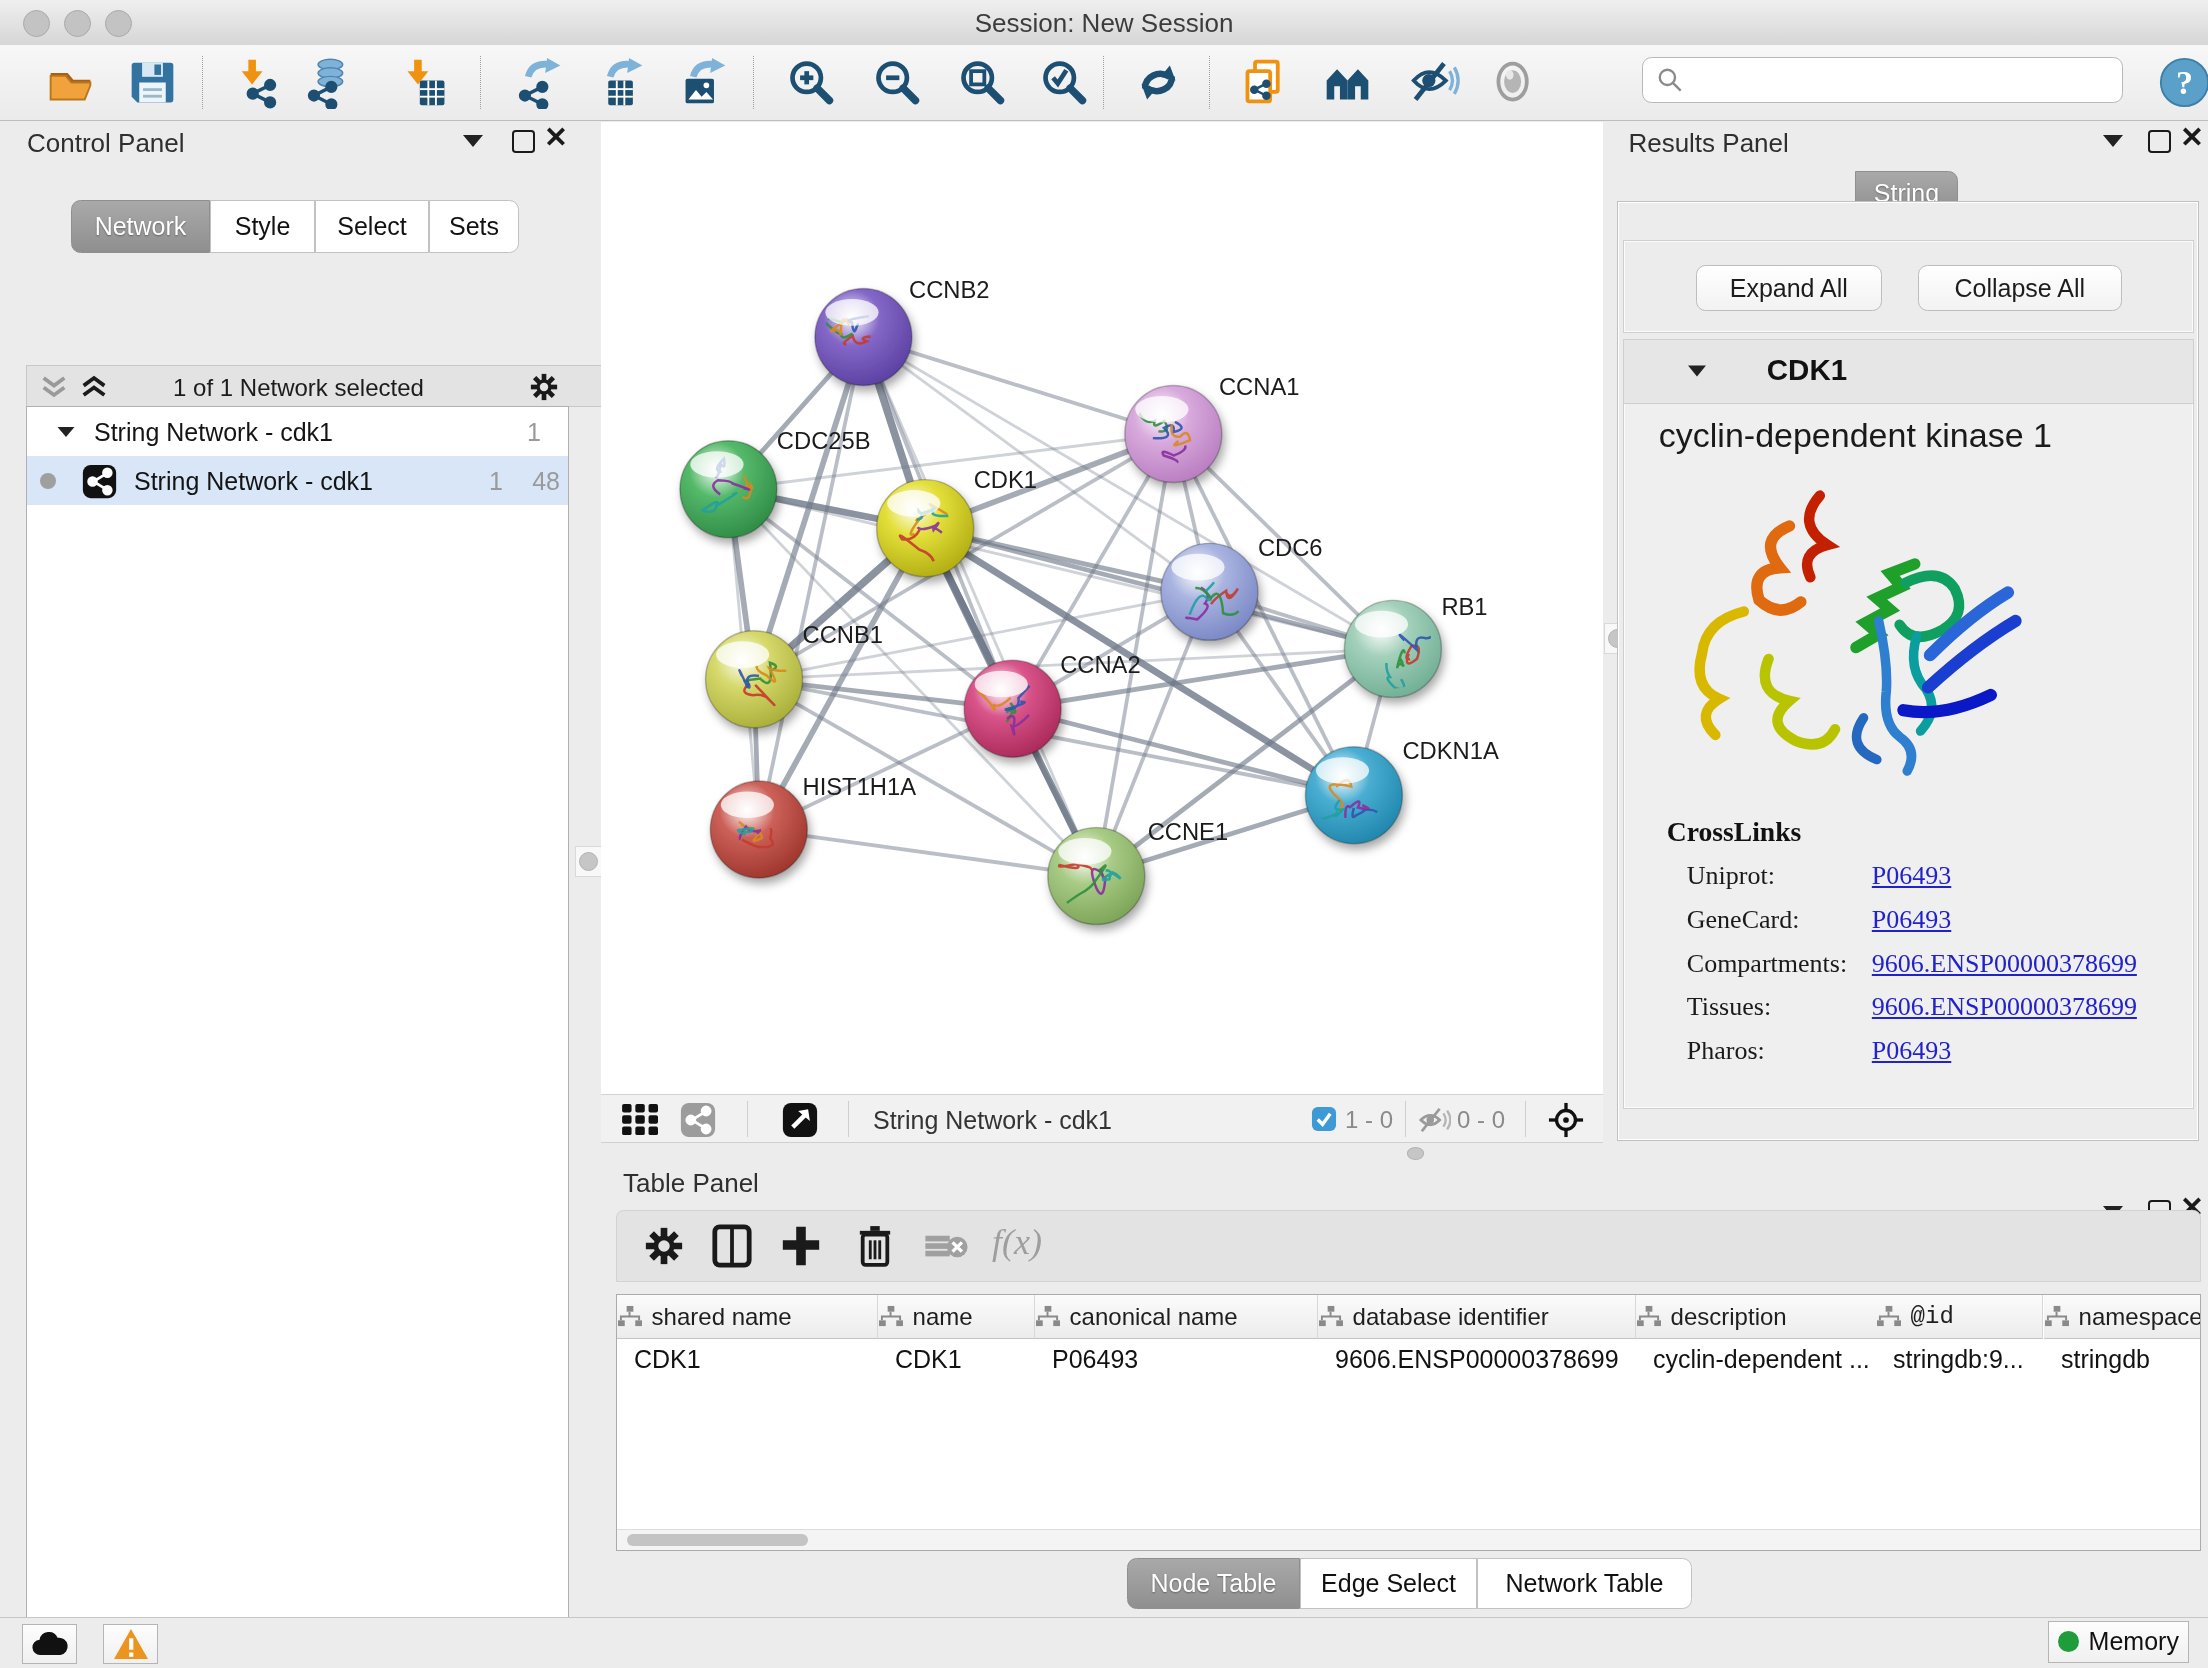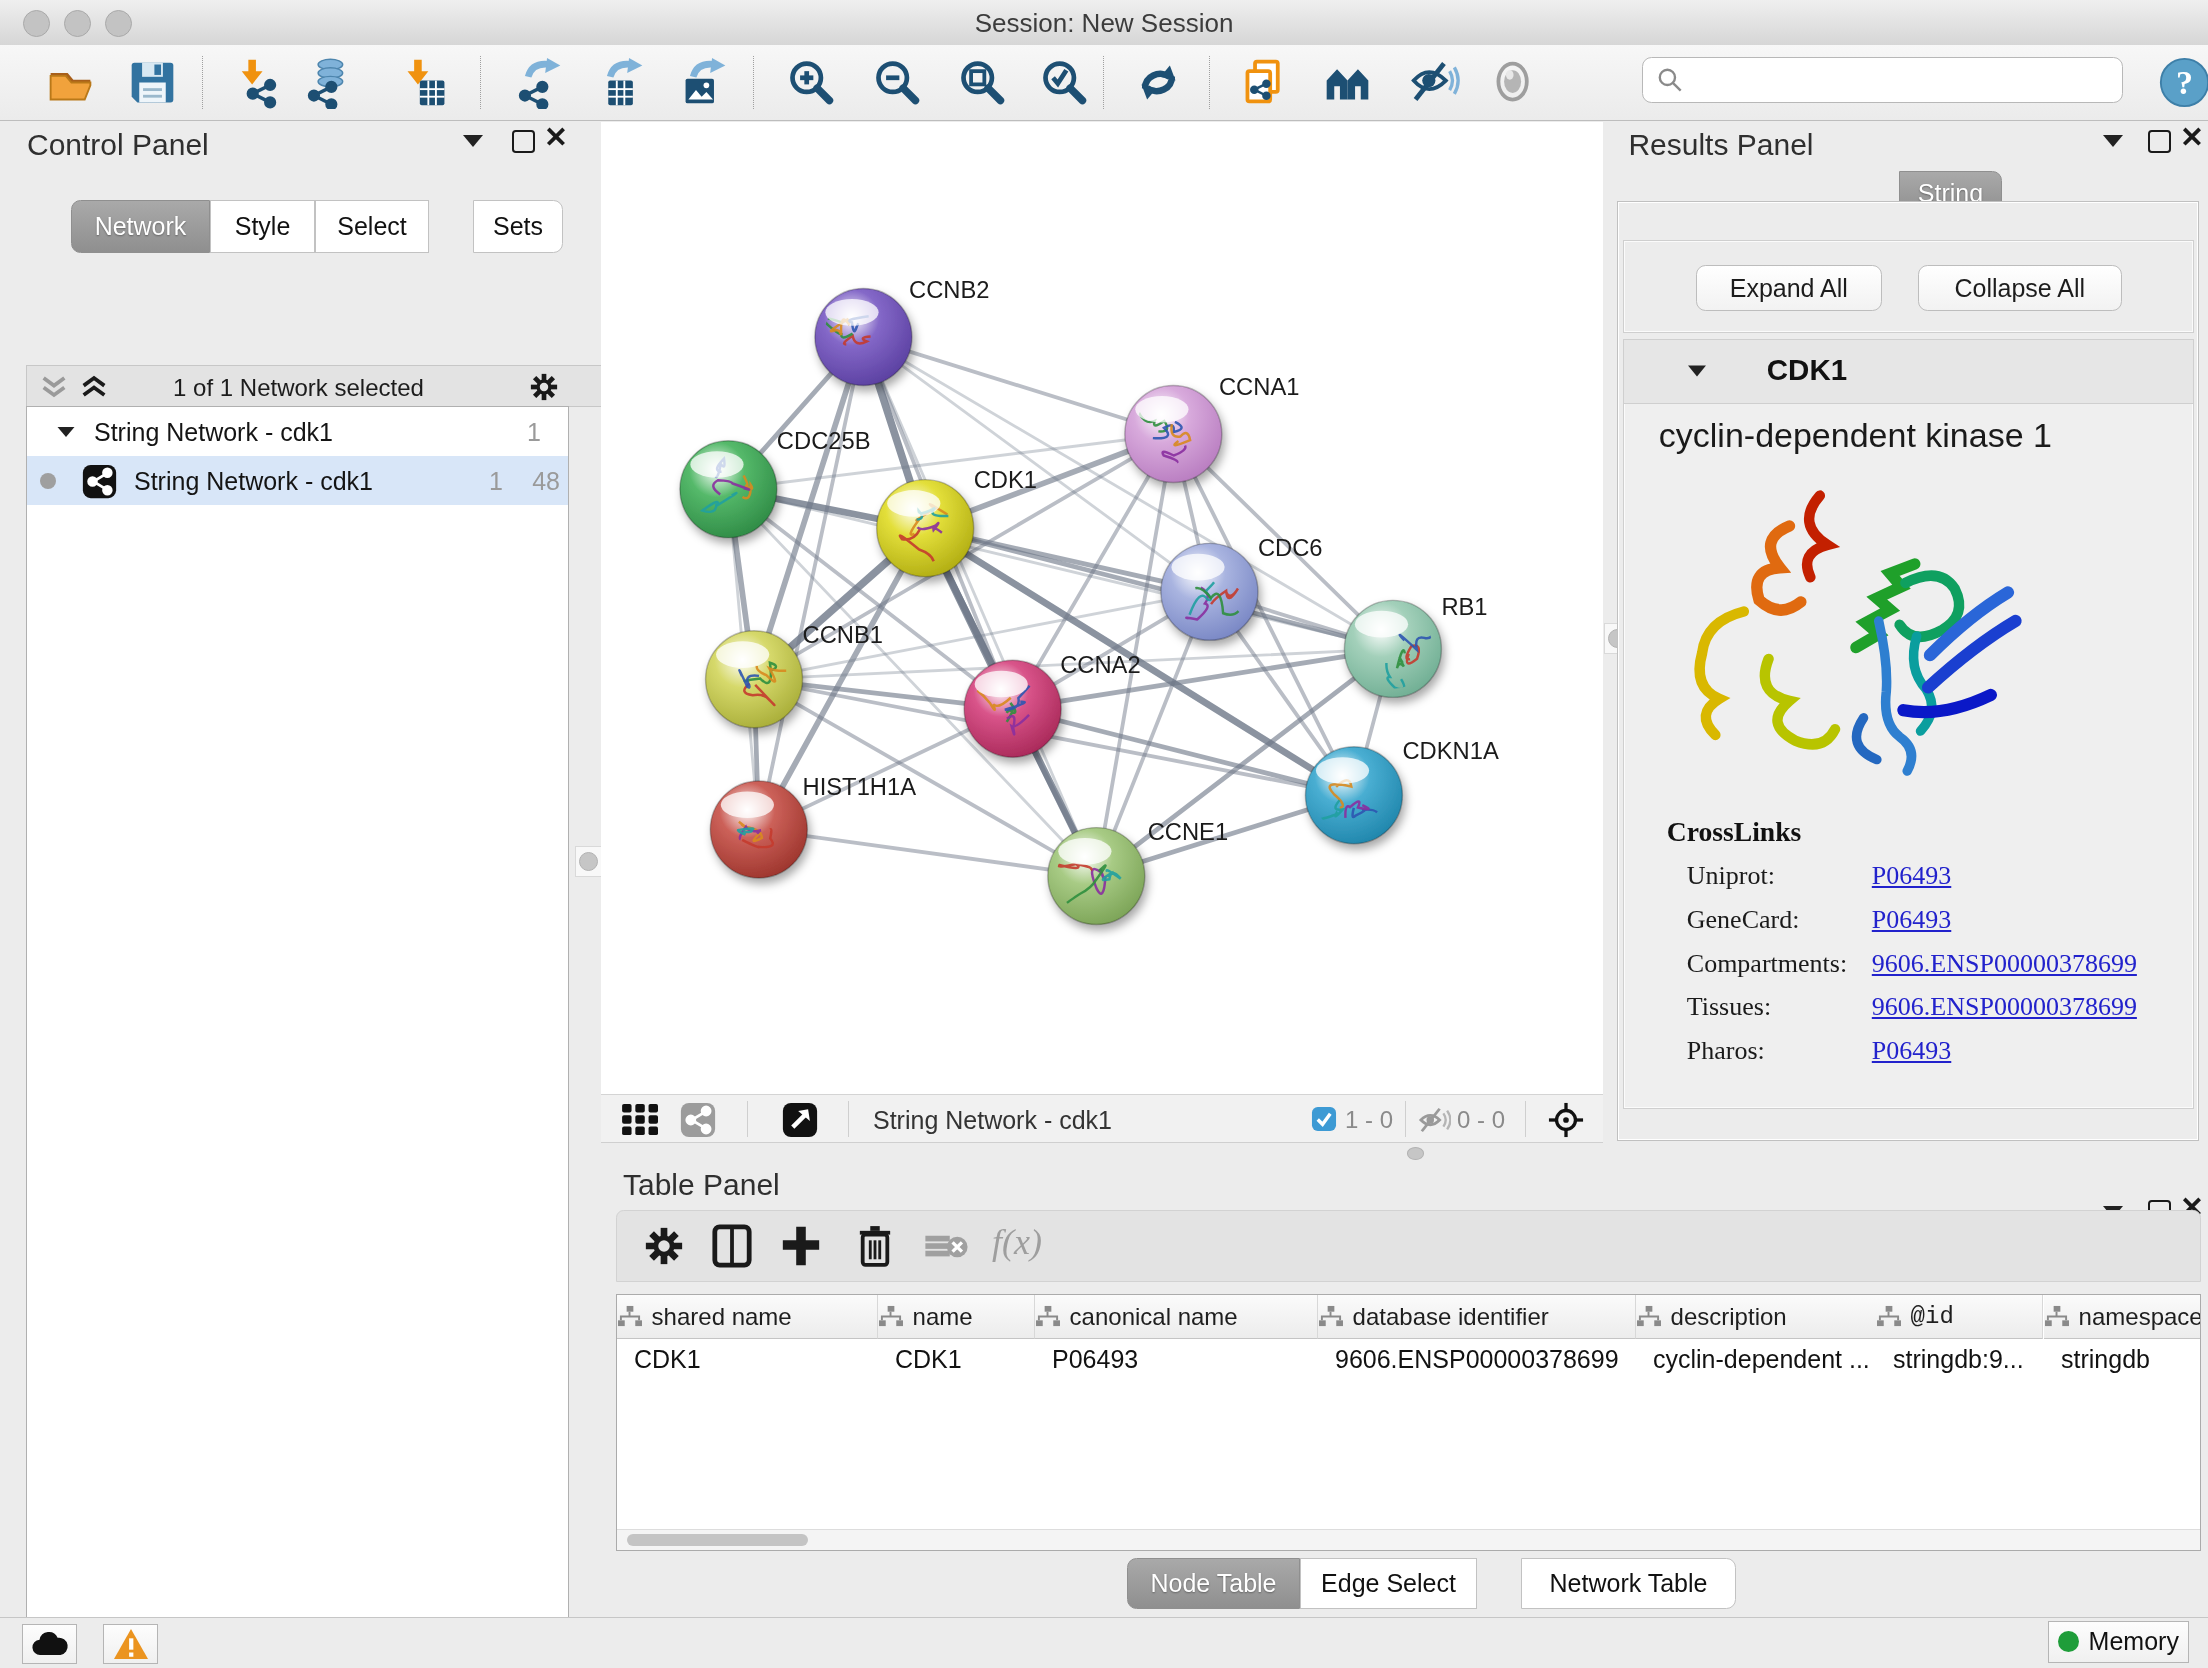--- a/index.html
+++ b/index.html
@@ -15,30 +15,30 @@
   
   #toolbar{left:0;top:45px;width:2208px;height:75px;
     background:linear-gradient(#f7f7f7,#ebebeb);border-bottom:1px solid #bdbdbd;}
   .tbicon{position:absolute;top:10.5px;width:53px;height:53px;cursor:pointer;}
   .tbsep{position:absolute;top:11.4px;height:53px;width:0;border-left:1.9px dotted #9f9f9f;}
   #search-field{position:absolute;left:1642px;top:12.4px;width:479px;height:44px;background:#fff;
     border:1.9px solid #b8b8b8;border-radius:9.5px;display:flex;align-items:center;}
   #search-field input{border:none;outline:none;font-size:23px;flex:1;background:transparent;
     font-family:"Liberation Sans",sans-serif;}
   
-  .ptitle{font-size:30px;color:#2f2f2f;}
+  .ptitle{font-size:26px;color:#2f2f2f;}
   .pcaret{width:0;height:0;border-left:10.5px solid transparent;border-right:10.5px solid transparent;
     border-top:12.4px solid #222;display:inline-block;}
   .pbox{width:19px;height:19px;border:2.9px solid #1a1a1a;border-radius:3.8px;display:inline-block;background:transparent;}
   .px{font-size:28.5px;font-weight:bold;color:#1a1a1a;line-height:19px;}
   
   .segtab{position:absolute;box-sizing:border-box;height:53px;background:#fff;border:1px solid #c2c2c2;
     text-align:center;font-size:25px;line-height:51px;color:#111;cursor:pointer;}
   .segtab.first{border-radius:9.5px 0 0 9.5px;}
-  .segtab.last{border-radius:0 9.5px 9.5px 0;margin-left:44px;}
+  .segtab.last{border-radius:0 9.5px 9.5px 0;}
   .segtab.active{background:linear-gradient(#a9a9a9,#8f8f8f);color:#fff;border-color:#8f8f8f;
     text-shadow:0 1px 1.9px rgba(0,0,0,.35);}
   
   #cp-selbar{left:26px;top:245px;width:622px;height:42px;background:#e3e3e3;
     border:1px solid #c7c7c7;box-sizing:border-box;}
   #cp-list{left:26px;top:286px;width:543px;height:1292px;background:#fff;
     border:1px solid #b0b0b0;box-sizing:border-box;}
   .tree-label{font-size:25px;color:#141414;}
   .tree-num{font-size:25px;color:#9a9a9a;}
   #cp-row2{position:absolute;left:0;top:49px;width:541px;height:49px;background:#d8e6f8;}

